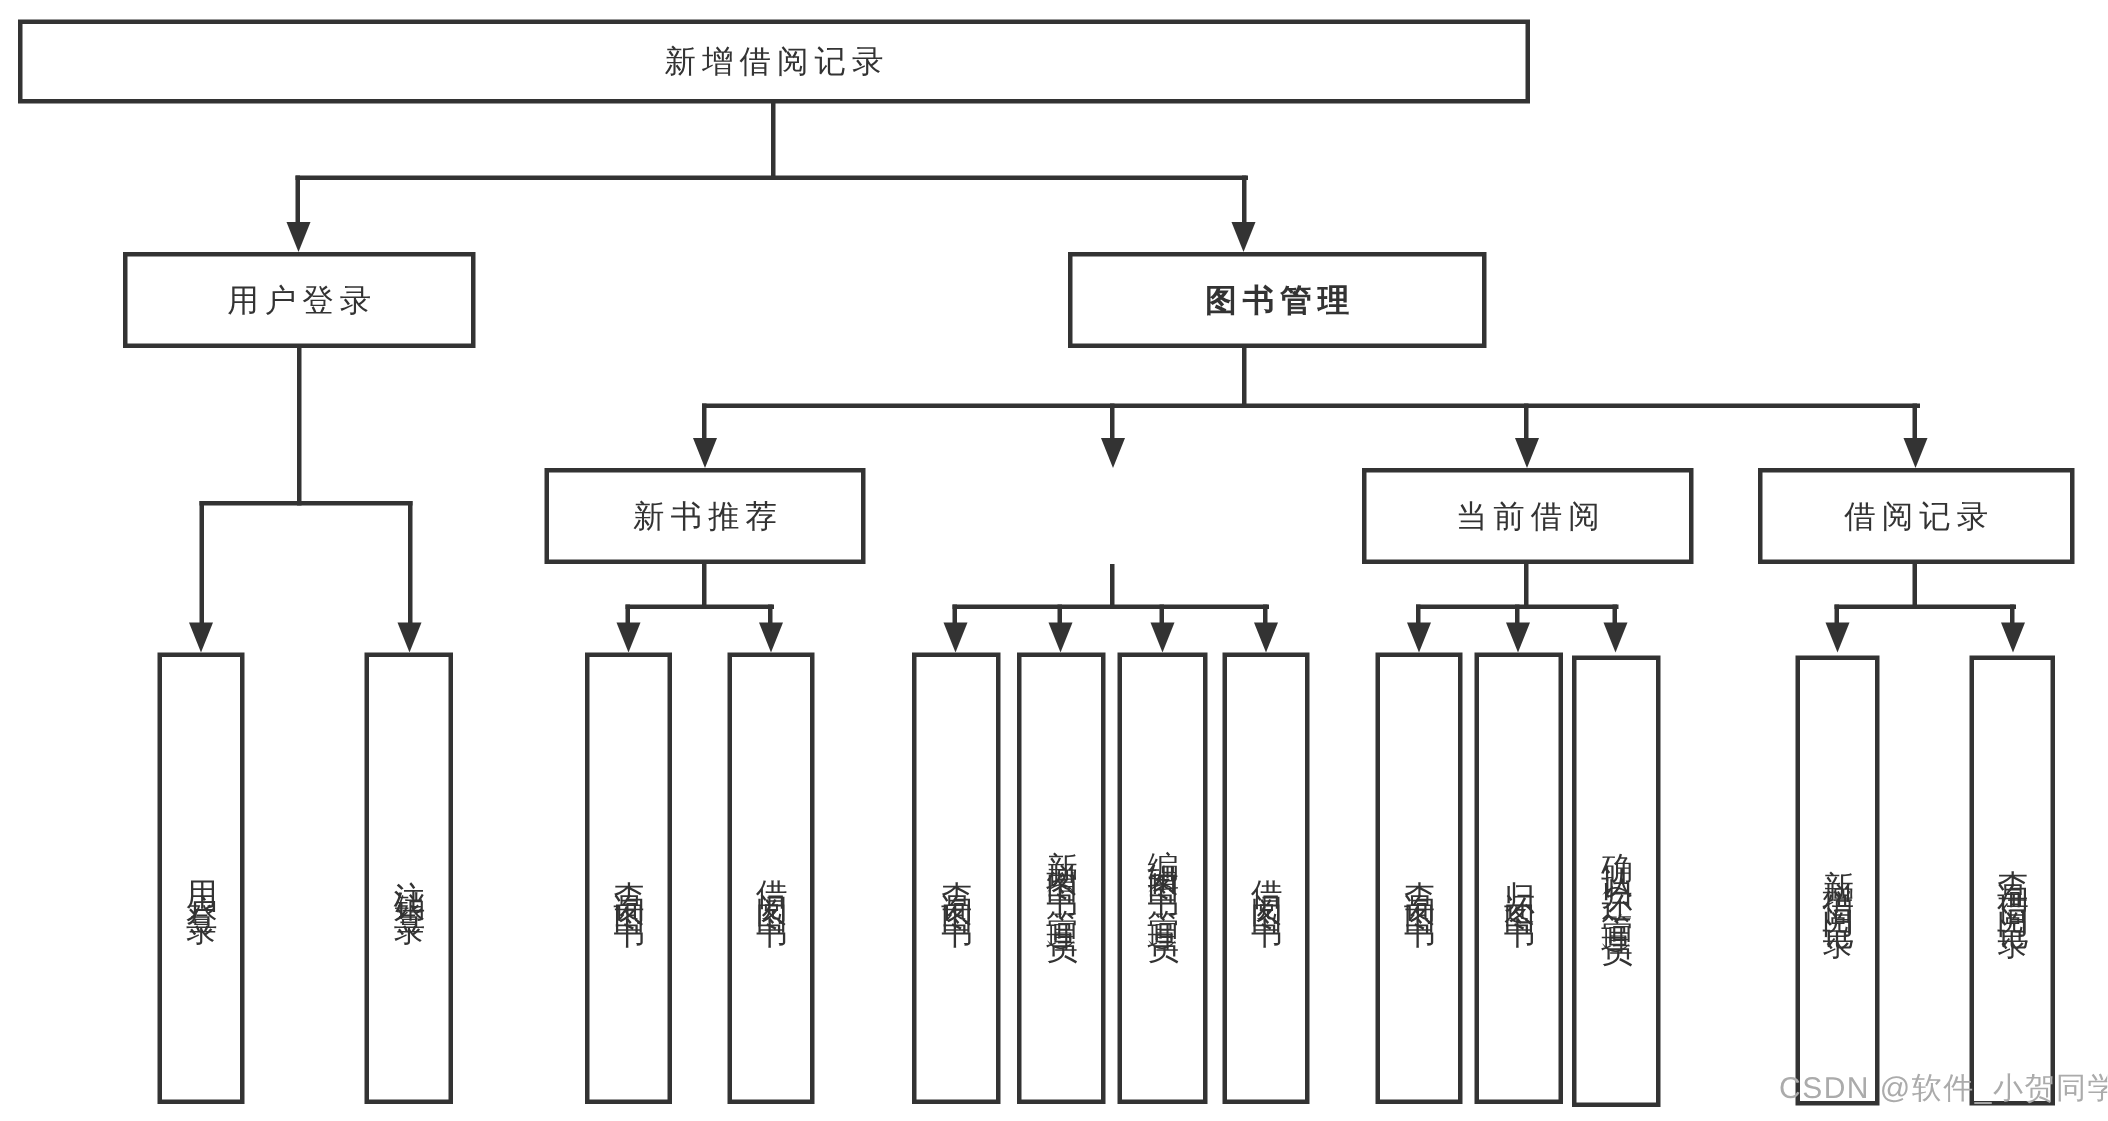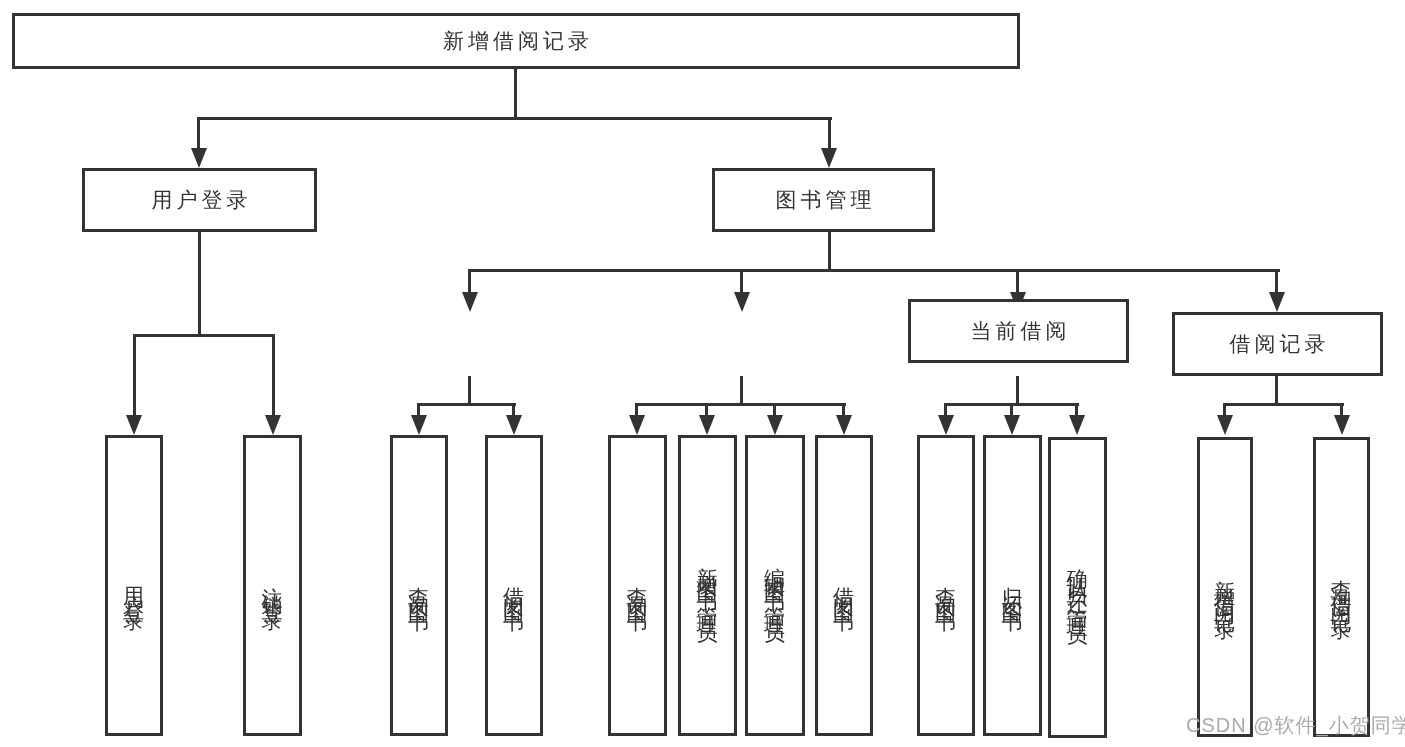--- a/index.html
+++ b/index.html
@@ -61,21 +61,21 @@
   <div class="box" style="left:12px;top:13px;width:1008px;height:56px;">新增借阅记录</div>
 
   <div class="vline" style="left:514px;top:68px;width:3px;height:52px;"></div>
   <div class="hline" style="left:197px;top:117px;width:635px;height:3px;"></div>
   <div class="vline" style="left:197px;top:117px;width:3px;height:36px;"></div>
   <div class="arrow" style="left:191px;top:148px;"></div>
   <div class="vline" style="left:828px;top:117px;width:3px;height:36px;"></div>
   <div class="arrow" style="left:821px;top:148px;"></div>
 
   <div class="box" style="left:82px;top:168px;width:235px;height:64px;">用户登录</div>
-  <div class="box" style="left:712px;top:168px;width:223px;height:64px;">图书管理</div>
+  <div class="box" style="left:712px;top:168px;width:279px;height:64px;font-weight:bold;">图书管理</div>
 
   <div class="vline" style="left:198px;top:232px;width:3px;height:105px;"></div>
   <div class="hline" style="left:133px;top:334px;width:142px;height:3px;"></div>
   <div class="vline" style="left:133px;top:334px;width:3px;height:86px;"></div>
   <div class="arrow" style="left:126px;top:415px;"></div>
   <div class="vline" style="left:272px;top:334px;width:3px;height:86px;"></div>
   <div class="arrow" style="left:265px;top:415px;"></div>
 
   <div class="box vbox" style="left:105px;top:435px;width:58px;height:301px;">
     <span>用户登录</span>
@@ -88,21 +88,22 @@
   <div class="hline" style="left:468px;top:269px;width:812px;height:3px;"></div>
   <div class="vline" style="left:468px;top:269px;width:3px;height:28px;"></div>
   <div class="arrow" style="left:462px;top:292px;"></div>
   <div class="vline" style="left:740px;top:269px;width:3px;height:28px;"></div>
   <div class="arrow" style="left:734px;top:292px;"></div>
   <div class="vline" style="left:1016px;top:269px;width:3px;height:28px;"></div>
   <div class="arrow" style="left:1010px;top:292px;"></div>
   <div class="vline" style="left:1275px;top:269px;width:3px;height:28px;"></div>
   <div class="arrow" style="left:1269px;top:292px;"></div>
 
-  <div class="box" style="left:908px;top:299px;width:221px;height:64px;">当前借阅</div>
+  <div class="box" style="left:363px;top:312px;width:214px;height:64px;">新书推荐</div>
+  <div class="box" style="left:908px;top:312px;width:221px;height:64px;">当前借阅</div>
   <div class="box" style="left:1172px;top:312px;width:211px;height:64px;">借阅记录</div>
 
   <div class="vline" style="left:468px;top:376px;width:3px;height:30px;"></div>
   <div class="hline" style="left:417px;top:403px;width:99px;height:3px;"></div>
   <div class="vline" style="left:417px;top:403px;width:3px;height:18px;"></div>
   <div class="arrow" style="left:411px;top:415px;"></div>
   <div class="vline" style="left:512px;top:403px;width:3px;height:18px;"></div>
   <div class="arrow" style="left:506px;top:415px;"></div>
   <div class="box vbox" style="left:390px;top:435px;width:58px;height:301px;">
     <span>查询图书</span>

